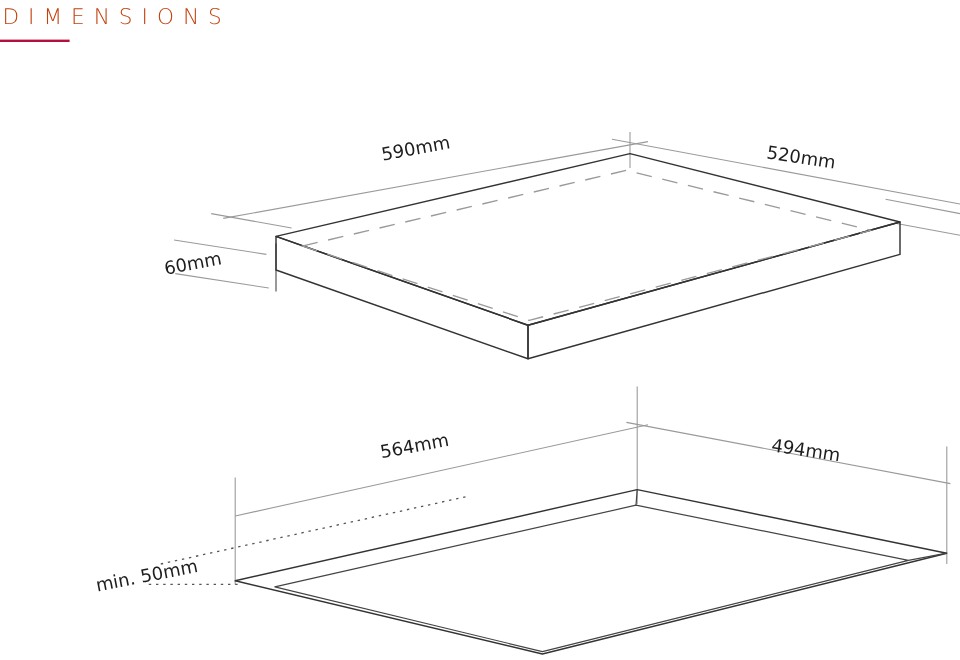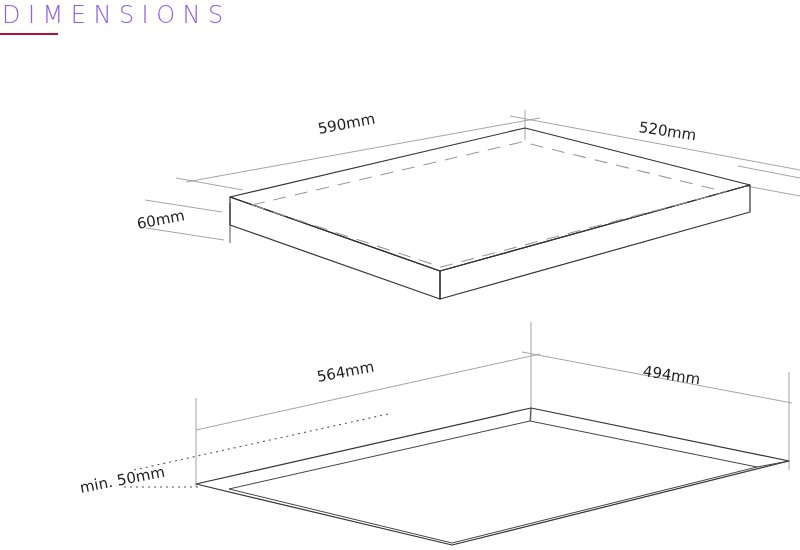--- a/index.html
+++ b/index.html
@@ -23,24 +23,24 @@
     left: 0px;
     top: 0px;
     width: 300px;
     height: 46px;
   }
   #page-title {
     position: absolute;
     left: 2px;
     top: 2px;
     font-family: "DejaVu Sans", sans-serif;
-    font-size: 24px;
+    font-size: 18px;
     font-weight: 300;
     letter-spacing: 7.5px;
-    color: #8b5cf6;
+    color: #c2410c;
     white-space: nowrap;
     line-height: 26px;
   }
   #title-rule {
     position: absolute;
     left: 0px;
     top: 33px;
     width: 58px;
     height: 2px;
     background: #b5103c;

